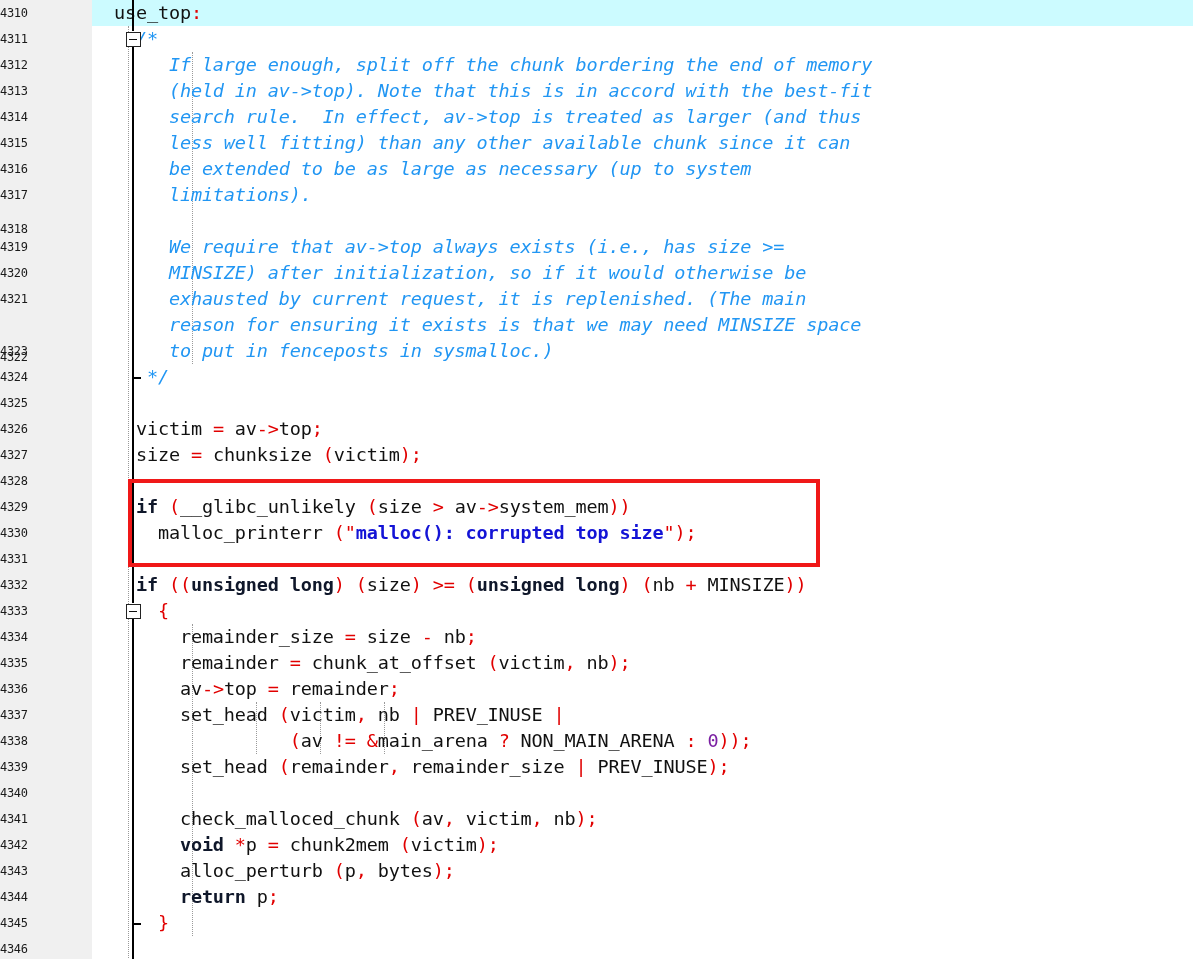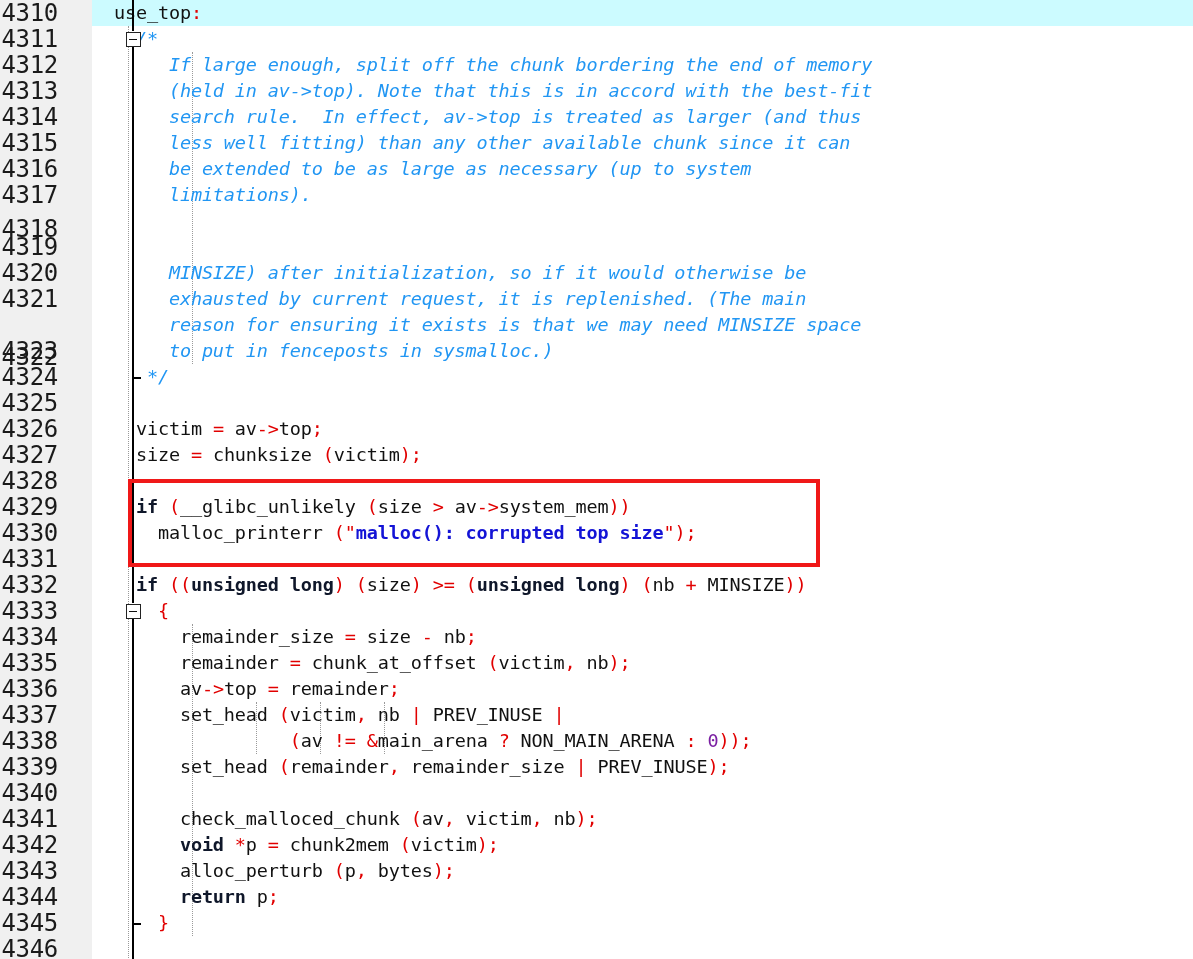--- a/index.html
+++ b/index.html
@@ -34,23 +34,22 @@
     width: 28px; height: 959px;
     background: #f0f0f0;
     z-index: 3;
   }
   .ln {
     position: absolute;
     left: 0;
     width: 58px;
     height: 26px;
     line-height: 26px;
-    text-align: right;
     font-family: "DejaVu Sans Mono", monospace;
-    font-size: 24px;
+    font-size: 12px;
     color: #1a1a1a;
     letter-spacing: -0.3px;
   }
 
   
   .foldline {
     position: absolute;
     left: 68px;
     width: 0;
     border-left: 2px solid #000;
@@ -150,20 +149,21 @@
       <div class="guide" style="left: 292px; top: 702px; height: 52px;"></div>
       <div class="row" style="top: 0px;"><div class="hl-band" style="left: -92px;"></div><span class="txt"><span class="id">  </span><span class="id">use_top</span><span class="p">:</span></span></div>
       <div class="row" style="top: 26px;"><span class="txt"><span class="id">    </span><span class="cm">/*</span></span></div>
       <div class="row" style="top: 52px;"><span class="txt"><span class="cm">       If large enough, split off the chunk bordering the end of memory</span></span></div>
       <div class="row" style="top: 78px;"><span class="txt"><span class="cm">       (held in av-&gt;top). Note that this is in accord with the best-fit</span></span></div>
       <div class="row" style="top: 104px;"><span class="txt"><span class="cm">       search rule.  In effect, av-&gt;top is treated as larger (and thus</span></span></div>
       <div class="row" style="top: 130px;"><span class="txt"><span class="cm">       less well fitting) than any other available chunk since it can</span></span></div>
       <div class="row" style="top: 156px;"><span class="txt"><span class="cm">       be extended to be as large as necessary (up to system</span></span></div>
       <div class="row" style="top: 182px;"><span class="txt"><span class="cm">       limitations).</span></span></div>
       <div class="row" style="top: 208px;"><span class="txt"></span></div>
+      <div class="row" style="top: 234px;"><span class="txt"><span class="cm">       We require that av-&gt;top always exists (i.e., has size &gt;=</span></span></div>
       <div class="row" style="top: 260px;"><span class="txt"><span class="cm">       MINSIZE) after initialization, so if it would otherwise be</span></span></div>
       <div class="row" style="top: 286px;"><span class="txt"><span class="cm">       exhausted by current request, it is replenished. (The main</span></span></div>
       <div class="row" style="top: 312px;"><span class="txt"><span class="cm">       reason for ensuring it exists is that we may need MINSIZE space</span></span></div>
       <div class="row" style="top: 338px;"><span class="txt"><span class="cm">       to put in fenceposts in sysmalloc.)</span></span></div>
       <div class="row" style="top: 364px;"><span class="txt"><span class="cm">     */</span></span></div>
       <div class="row" style="top: 390px;"><span class="txt"></span></div>
       <div class="row" style="top: 416px;"><span class="txt"><span class="id">    victim </span><span class="p">=</span><span class="id"> av</span><span class="p">-&gt;</span><span class="id">top</span><span class="p">;</span></span></div>
       <div class="row" style="top: 442px;"><span class="txt"><span class="id">    size </span><span class="p">=</span><span class="id"> chunksize </span><span class="p">(</span><span class="id">victim</span><span class="p">);</span></span></div>
       <div class="row" style="top: 468px;"><span class="txt"></span></div>
       <div class="row" style="top: 494px;"><span class="txt"><span class="id">    </span><span class="kw">if</span><span class="id"> </span><span class="p">(</span><span class="id">__glibc_unlikely </span><span class="p">(</span><span class="id">size </span><span class="p">&gt;</span><span class="id"> av</span><span class="p">-&gt;</span><span class="id">system_mem</span><span class="p">))</span></span></div>

